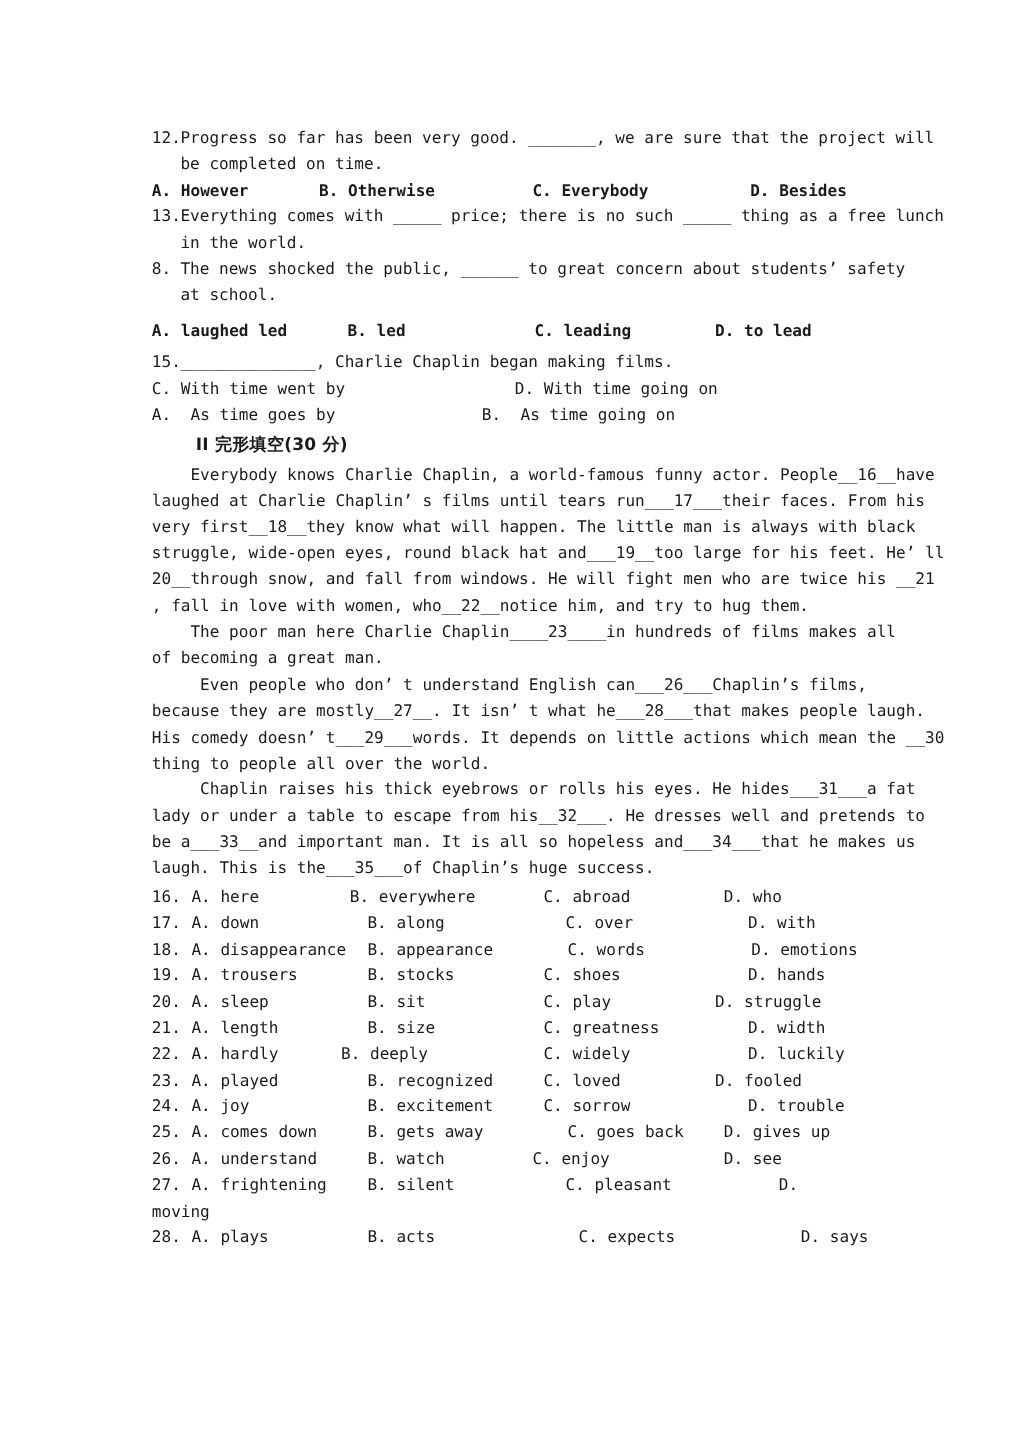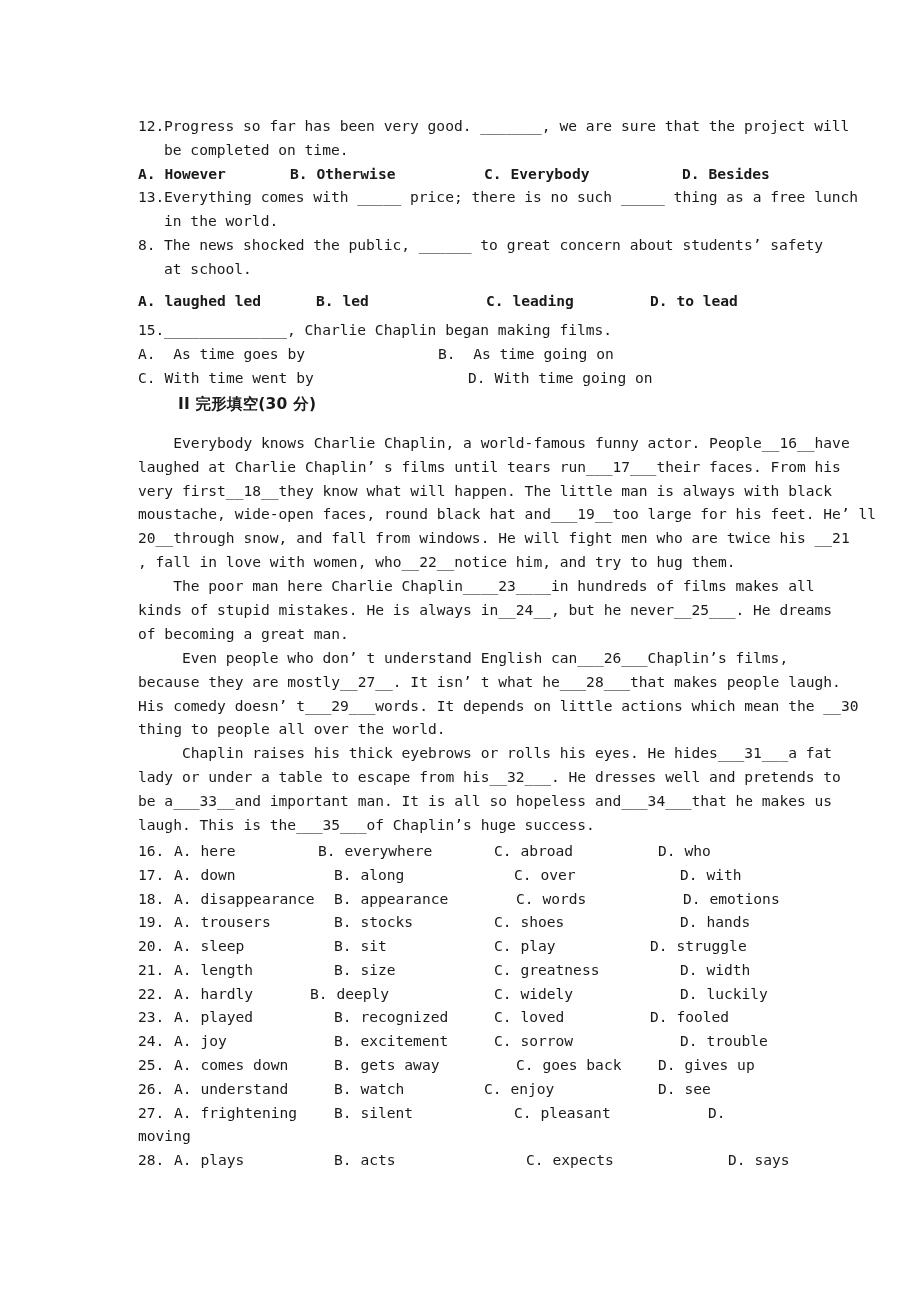--- a/index.html
+++ b/index.html
@@ -121,40 +121,39 @@
         <span class="cell" style="left:0px"><span>A.</span> <span>laughed led</span></span>
         <span class="cell" style="left:178px"><span>B.</span> <span>led</span></span>
         <span class="cell" style="left:348px"><span>C.</span> <span>leading</span></span>
         <span class="cell" style="left:512px"><span>D.</span> <span>to lead</span></span>
       </div>
     </div>
 
     <div style="margin-top:6px">
       <div class="line"><span class="qnum">15.</span><span>______________, Charlie Chaplin began making films.</span></div>
       <div class="optrow" style="padding-left:30px">
+        <span class="cell" style="left:0px"><span>C.</span> <span>With time went by</span></span>
+        <span class="cell" style="left:330px"><span>D.</span> <span>With time going on</span></span>
+      </div>
+      <div class="optrow" style="padding-left:30px">
         <span class="cell" style="left:0px"><span>A.</span>  <span>As time goes by</span></span>
         <span class="cell" style="left:300px"><span>B.</span>  <span>As time going on</span></span>
       </div>
-      <div class="optrow" style="padding-left:30px">
-        <span class="cell" style="left:0px"><span>C.</span> <span>With time went by</span></span>
-        <span class="cell" style="left:330px"><span>D.</span> <span>With time going on</span></span>
-      </div>
     </div>
 
     <div class="heading" style="margin-top:2px">II 完形填空(30 分)</div>
 
-    <div class="para" style="margin-top:14px">
+    <div class="para" style="margin-top:3px">
       <div class="pline">    Everybody knows Charlie Chaplin, a world-famous funny actor. People__16__have</div>
       <div class="pline">laughed at Charlie Chaplin’ s films until tears run___17___their faces. From his</div>
       <div class="pline">very first__18__they know what will happen. The little man is always with black</div>
-      <div class="pline">moustache, wide-open faces, round black hat and___19__too large for his feet. He’ ll</div>
+      <div class="pline">struggle, wide-open eyes, round black hat and___19__too large for his feet. He’ ll</div>
       <div class="pline">20__through snow, and fall from windows. He will fight men who are twice his __21</div>
       <div class="pline">, fall in love with women, who__22__notice him, and try to hug them.</div>
       <div class="pline">    The poor man here Charlie Chaplin____23____in hundreds of films makes all</div>
-      <div class="pline">kinds of stupid mistakes. He is always in__24__, but he never__25___. He dreams</div>
       <div class="pline">of becoming a great man.</div>
       <div class="pline">     Even people who don’ t understand English can___26___Chaplin’s films,</div>
       <div class="pline">because they are mostly__27__. It isn’ t what he___28___that makes people laugh.</div>
       <div class="pline">His comedy doesn’ t___29___words. It depends on little actions which mean the __30</div>
       <div class="pline">thing to people all over the world.</div>
       <div class="pline">     Chaplin raises his thick eyebrows or rolls his eyes. He hides___31___a fat</div>
       <div class="pline">lady or under a table to escape from his__32___. He dresses well and pretends to</div>
       <div class="pline">be a___33__and important man. It is all so hopeless and___34___that he makes us</div>
       <div class="pline">laugh. This is the___35___of Chaplin’s huge success.</div>
     </div>

